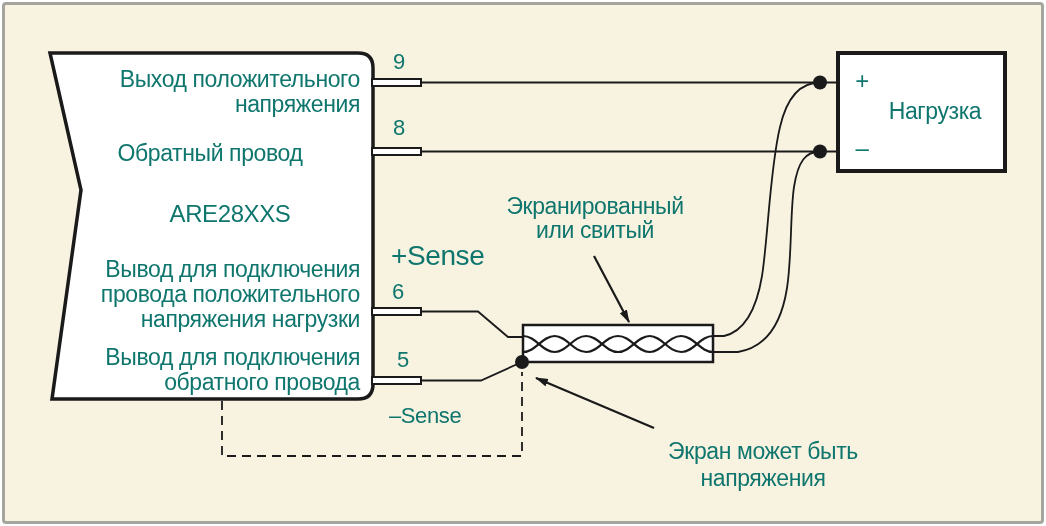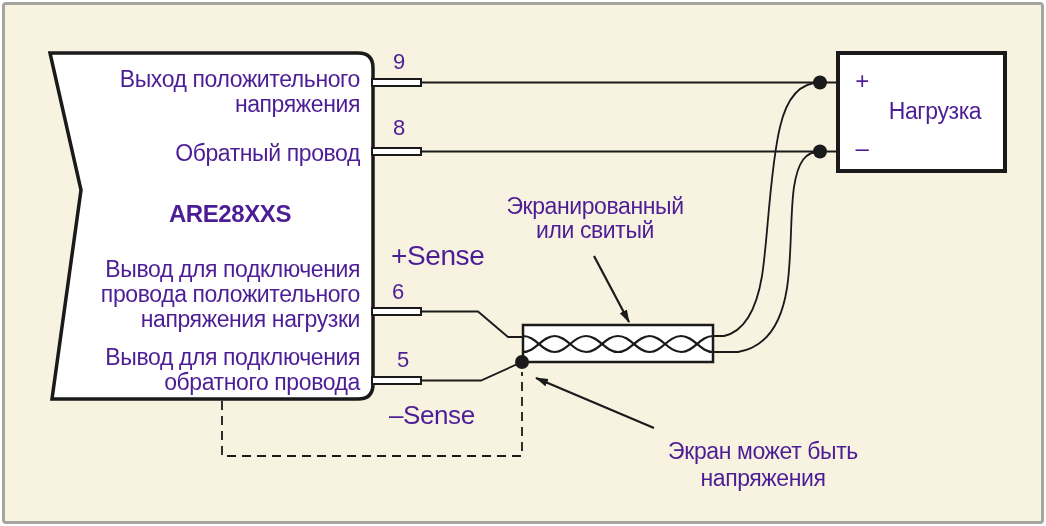--- a/index.html
+++ b/index.html
@@ -4,48 +4,48 @@
 <style>
   html,body{margin:0;padding:0;background:#ffffff;}
   .frame{
     position:relative;
     width:1036px;height:516px;
     margin:2px;
     border:3px solid #a5a5a0;
     border-radius:4px;
     background:#f8f2e1;
     font-family:"Liberation Sans","DejaVu Sans",sans-serif;
-    color:#4c1d95;
+    color:#0f766e;
     overflow:hidden;
   }
   .frame svg{position:absolute;left:0;top:0;}
   .t{
     position:absolute;
     white-space:pre-line;
     font-size:23px;
     line-height:25px;
     letter-spacing:-0.4px;
   }
   .right{text-align:right;}
   .center{text-align:center;}
-  .bold{font-weight:bold;}
+  .bold{font-weight:normal;}
   
   .lbl-pos-out   {left:55px;  top:62px;  width:300px;}
-  .lbl-ret       {left:55px;  top:136px; width:300px;}
+  .lbl-ret       {left:55px;  top:136px; width:300px;text-align:center;}
   .lbl-name      {left:95px;  top:196px; width:260px; font-size:24px;}
   .lbl-psense    {left:55px;  top:252px; width:300px;}
   .lbl-rsense    {left:55px;  top:340px; width:300px;}
   
   .pin-label{width:30px;text-align:center;font-size:22px;line-height:25px;}
   .pin9{left:379px; top:44px;}
   .pin8{left:379px; top:110px;}
   .pin6{left:378px; top:274px;}
   .pin5{left:383px; top:342px;}
   .psense{left:386px; top:238px; font-size:28px;}
-  .msense{left:384px; top:398px; font-size:26px;}
+  .msense{left:384px; top:398px; font-size:22px;}
   
   .load-plus  {left:845px; top:63px;  width:24px; text-align:center; font-size:24px;}
   .load-minus {left:845px; top:130px; width:24px; text-align:center; font-size:24px;}
   .load-title {left:855px; top:94px;  width:150px; text-align:center;}
   
   .note-cable  {left:465px; top:189px; width:250px; line-height:24px;}
   .note-ground {left:633px; top:433px; width:250px; line-height:27px;}
 </style>
 </head>
 <body>

